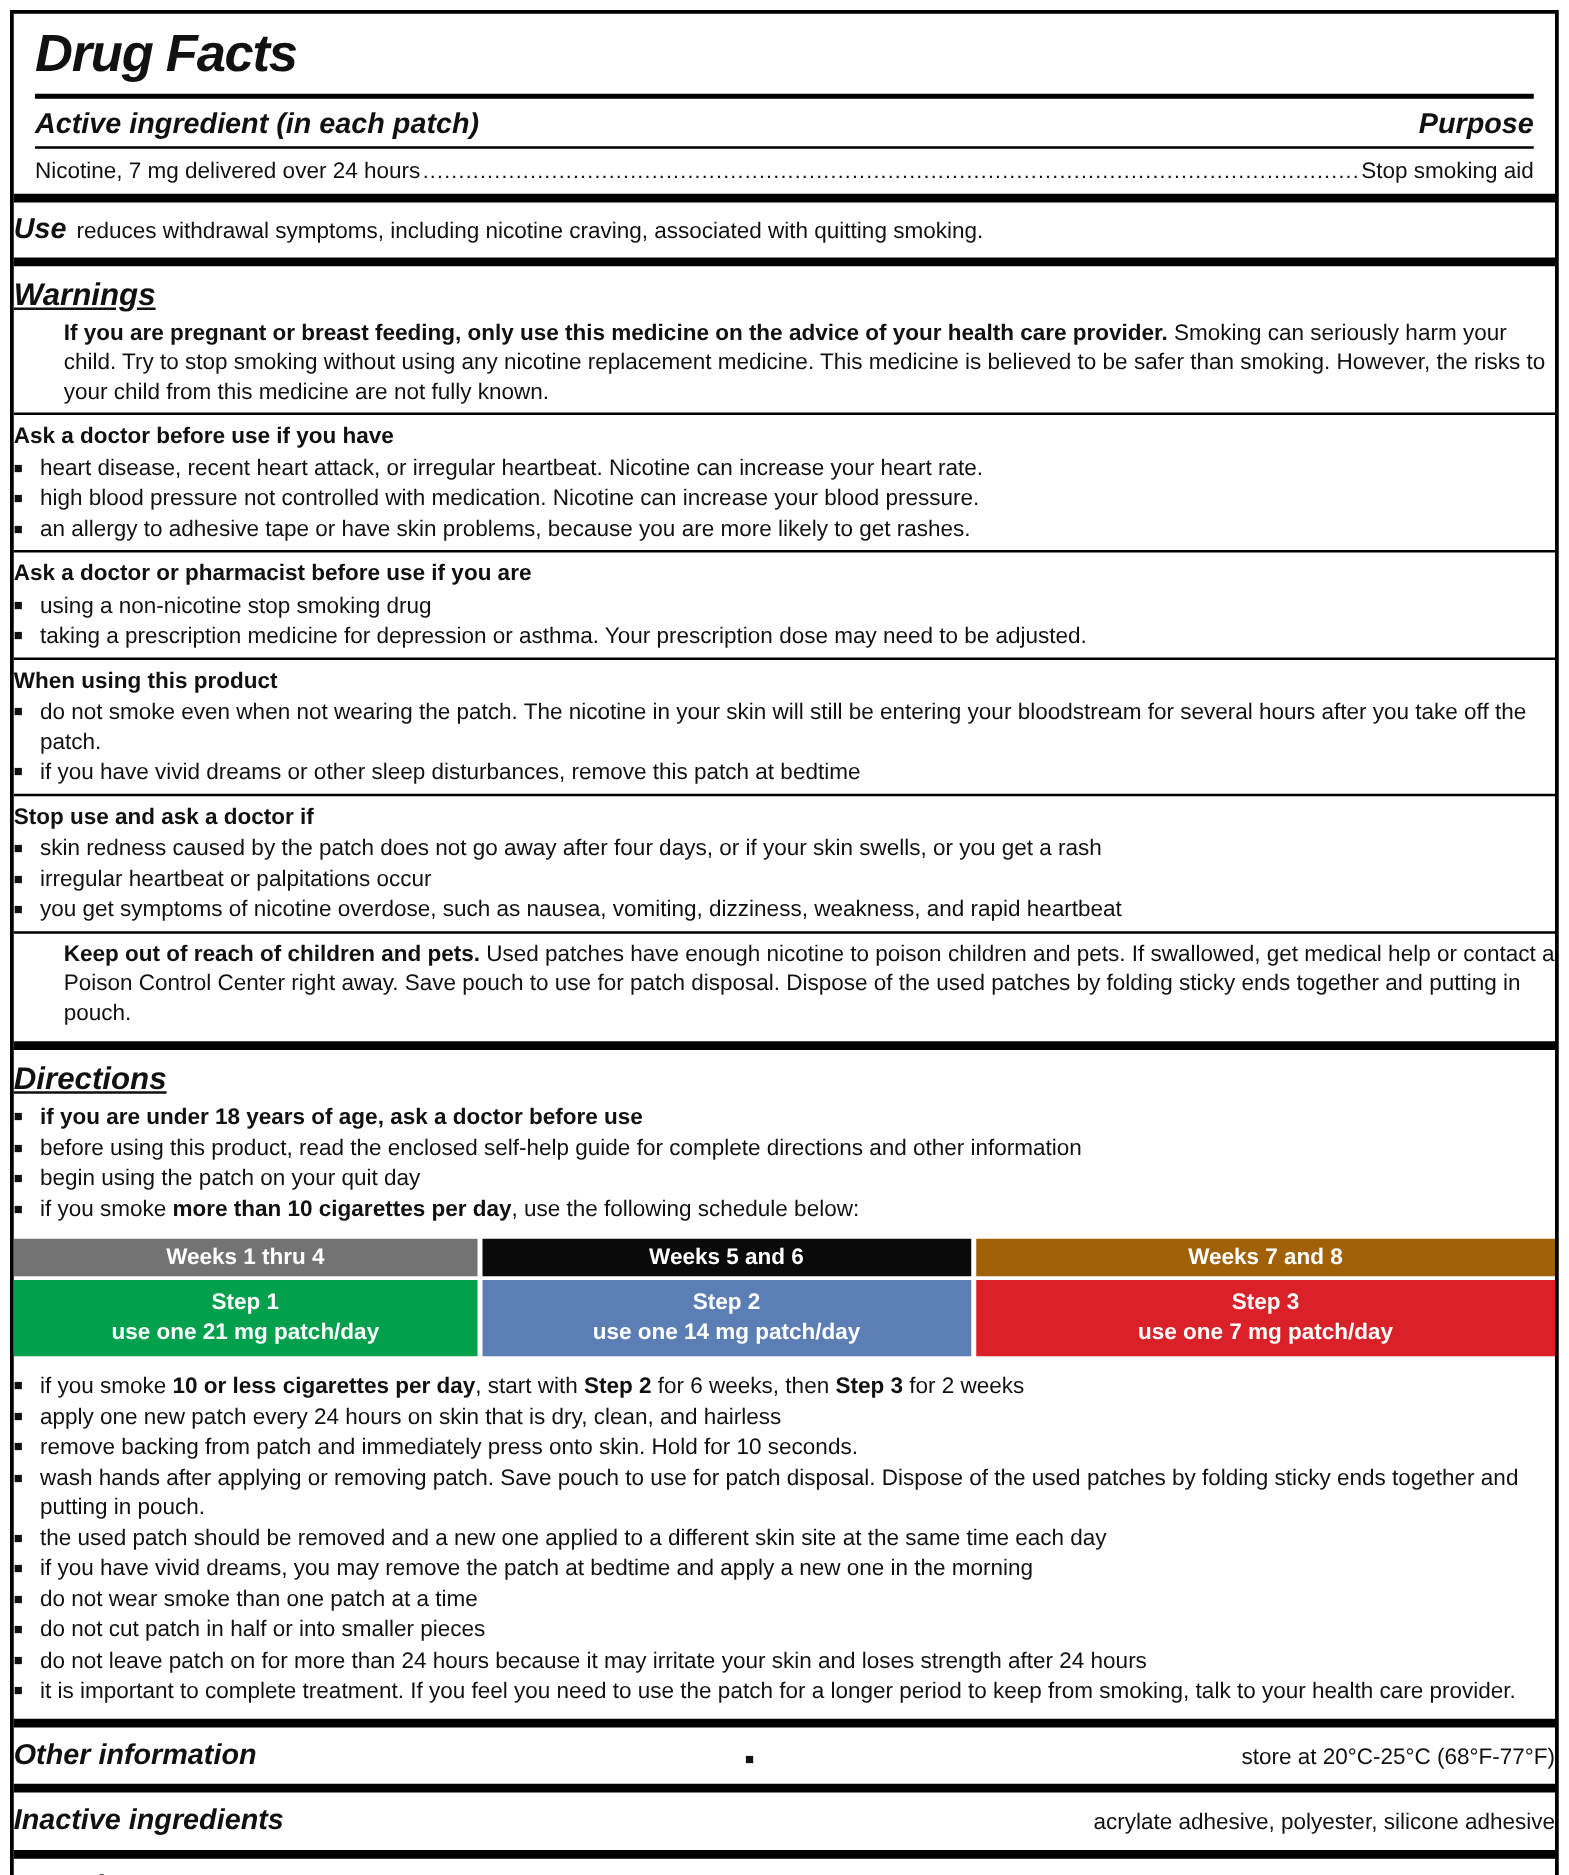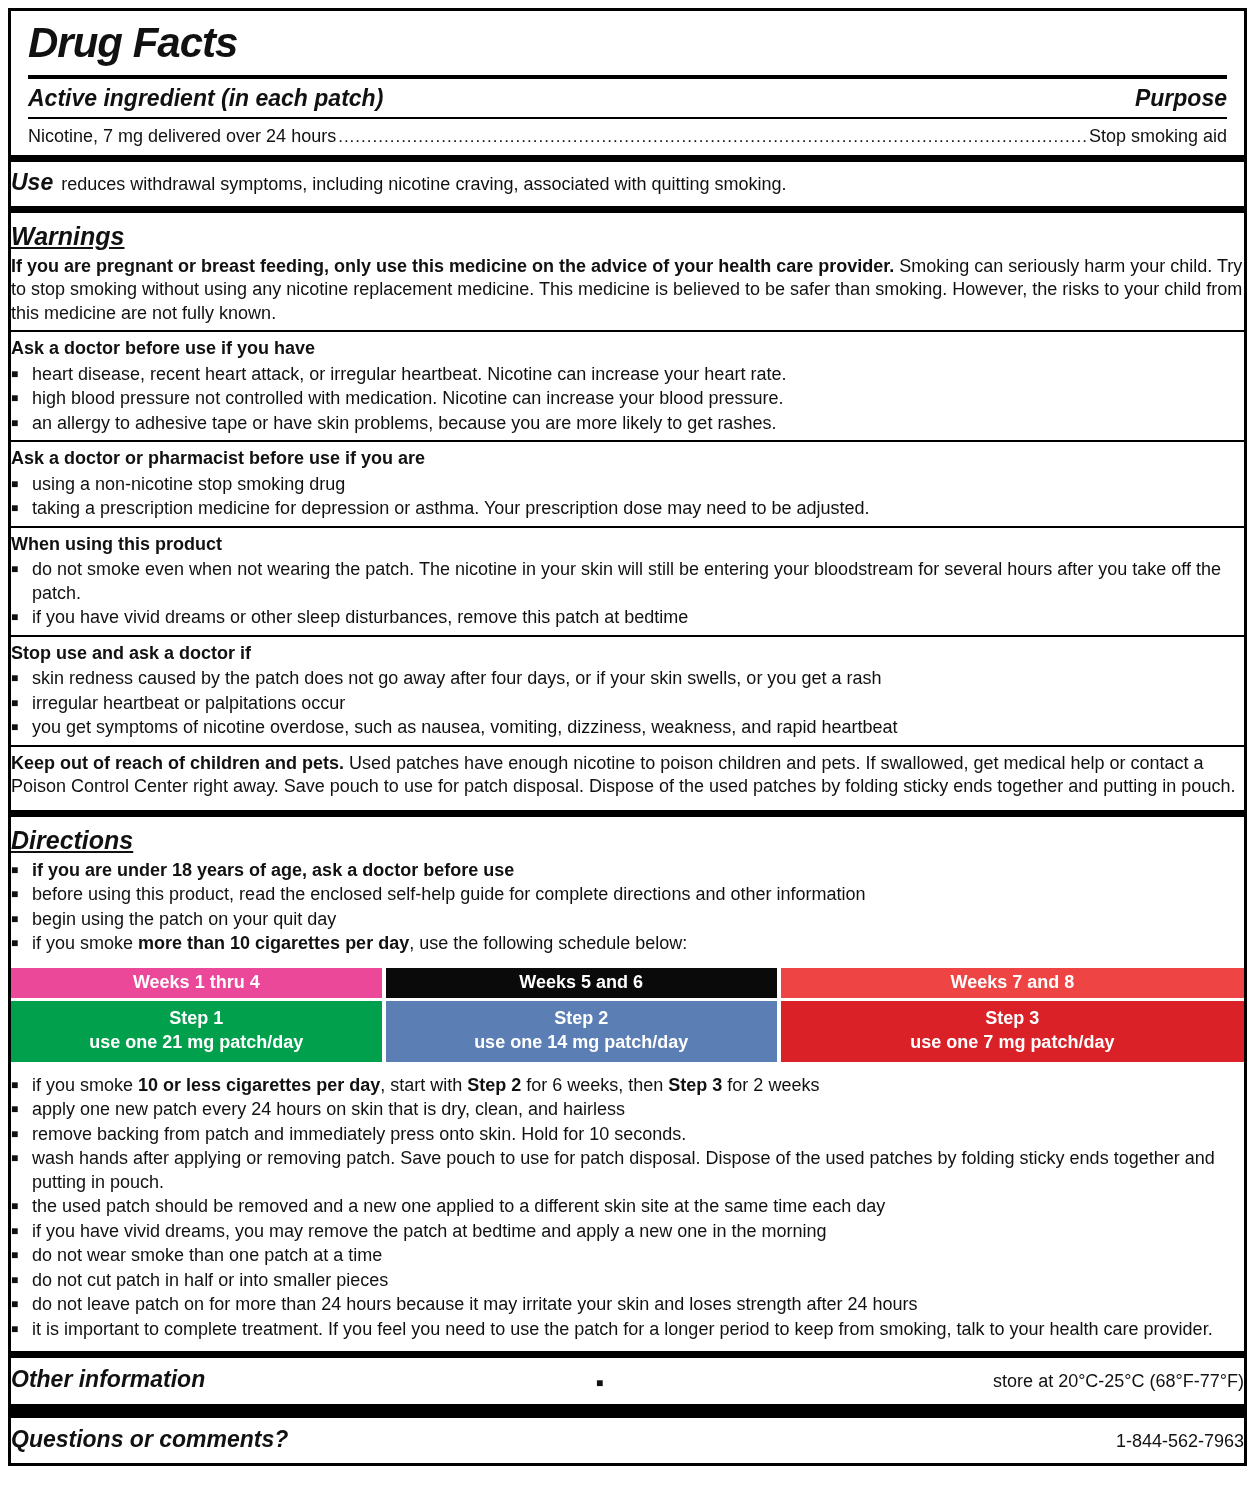--- a/index.html
+++ b/index.html
@@ -62,21 +62,21 @@
     letter-spacing: 1px;
     font-size: 17px;
   }
 
   
   .section { padding: 7px 0 9px 0; }
   p.body, .bullet-text, .inline-text {
     font-size: 18px;
     line-height: 23.5px;
   }
-  p.body { margin: 2px 0; }
+  p.body { margin: 2px 0; padding-left: 40px; }
   .b { font-weight: bold; }
   h2.sec-head {
     font-size: 25px;
     font-style: italic;
     font-weight: bold;
     margin: 2px 0 4px 0;
     text-decoration: underline;
   }
   h3.sub-head {
     font-size: 18px;
@@ -257,23 +257,23 @@
             <span class="bullet-text"><span>begin using the patch on your quit day</span></span>
           </div>
           <div class="bullet-row">
             <span class="bullet">■</span>
             <span class="bullet-text"><span>if you smoke </span><span class="b">more than 10 cigarettes per day</span><span>, use the following schedule below:</span></span>
           </div>
         </div>
 
       <div class="schedule">
         <div class="thead">
-          <div class="hcell" style="background: #ec4899;">Weeks 1 thru 4</div>
+          <div class="hcell" style="background: #737373;">Weeks 1 thru 4</div>
           <div class="hcell" style="background: rgb(10, 10, 10);">Weeks 5 and 6</div>
-          <div class="hcell" style="background: #ef4444;">Weeks 7 and 8</div>
+          <div class="hcell" style="background: #a16207;">Weeks 7 and 8</div>
         </div>
         <div class="trow">
           <div class="step" style="background: rgb(0, 160, 77);">
             <div>Step 1</div>
             <div>use one 21 mg patch/day</div>
           </div>
           <div class="step" style="background: rgb(91, 127, 180);">
             <div>Step 2</div>
             <div>use one 14 mg patch/day</div>
           </div>
@@ -331,20 +331,24 @@
     <div class="bar"></div>
 
     <div class="pad inline-sec">
       <span class="inline-h">Other information</span>
       <span class="bullet-inline">■</span>
       <span class="inline-text">store at 20°C-25°C (68°F-77°F)</span>
     </div>
 
     <div class="bar"></div>
 
+    <div class="pad inline-sec">
+      <span class="inline-h">Inactive ingredients</span>
+      <span class="inline-text">acrylate adhesive, polyester, silicone adhesive</span>
+    </div>
 
     <div class="bar"></div>
 
     <div class="pad inline-sec">
       <span class="inline-h">Questions or comments?</span>
       <span class="inline-text">1-844-562-7963</span>
     </div>
 
   </div>
 

